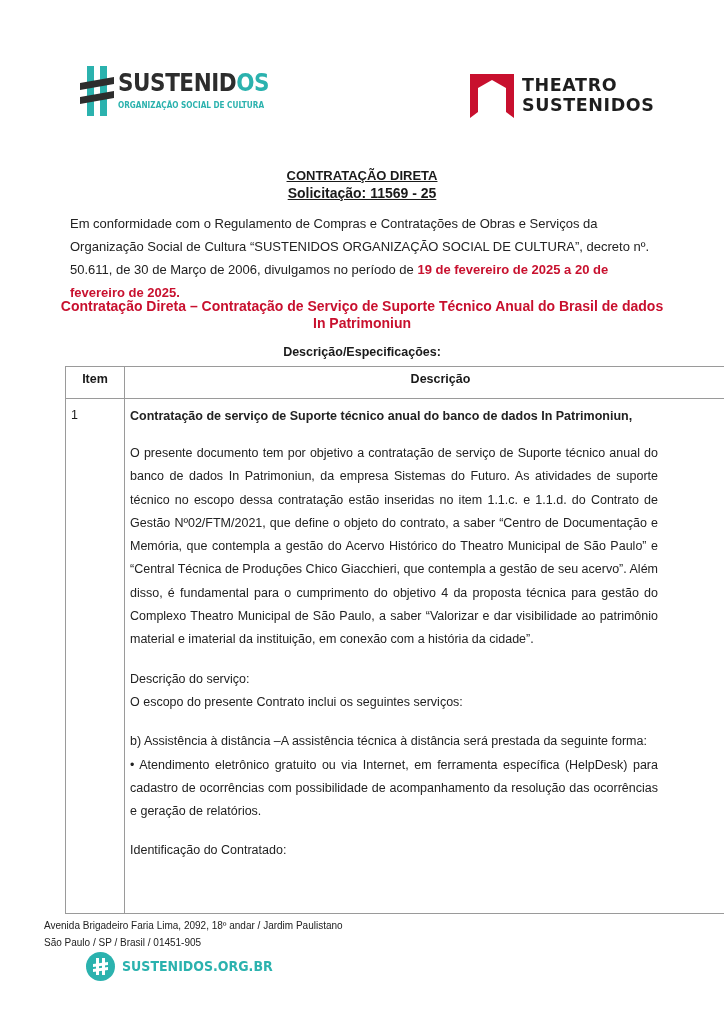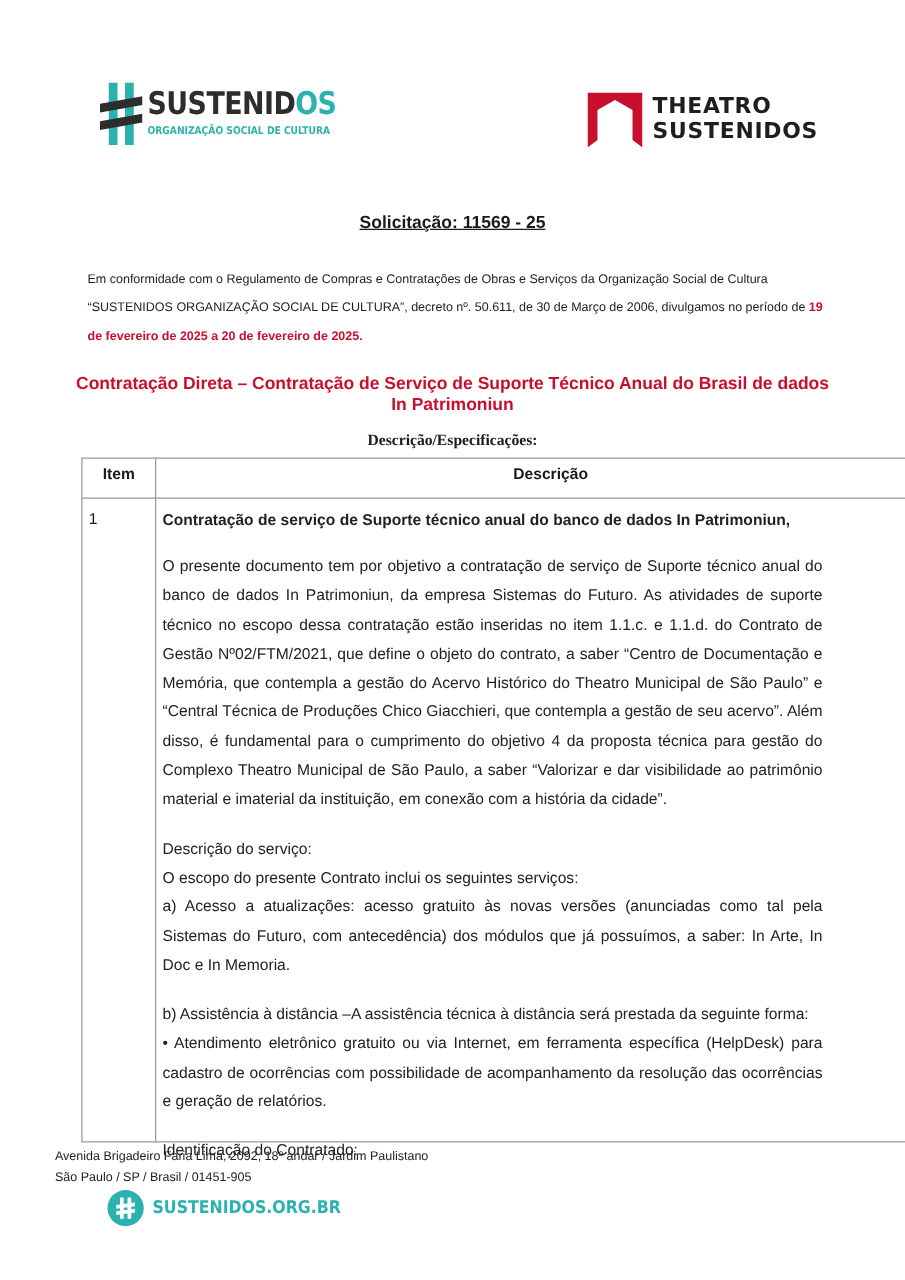--- a/index.html
+++ b/index.html
@@ -22,27 +22,27 @@
   .tm-logo { left: 470px; top: 74px; width: 170px; height: 44px; }
   .tm-arch { position: absolute; left: 0; top: 0; width: 44px; height: 44px; }
   .tm-text { position: absolute; left: 52px; top: 1px; font-family: "DejaVu Sans", sans-serif;
              font-weight: bold; font-size: 17.5px; line-height: 20px; letter-spacing: 0.6px; color: #1e1e1e; white-space: nowrap; }
 
   
   .title-block { left: 0; width: 724px; top: 168px; text-align: center; font-weight: bold; }
   .title-block .t1 { font-size: 13px; text-decoration: underline; line-height: 16px; }
   .title-block .t2 { font-size: 14px; text-decoration: underline; line-height: 18px; }
 
-  .intro { left: 70px; width: 590px; top: 212px; font-size: 10px; line-height: 23px; color: #222; }
+  .intro { left: 70px; width: 590px; top: 212px; font-size: 13px; line-height: 23px; color: #222; }
   .intro .red { color: #c8102e; font-weight: bold; }
 
   .red-title { left: 60px; width: 604px; top: 298px; text-align: center; color: #c8102e;
                font-weight: bold; font-size: 14px; line-height: 17px; }
 
-  .spec-label { left: 0; width: 724px; top: 345px; text-align: center; font-weight: bold; font-size: 12.5px; font-family: Liberation Serif, serif; }
+  .spec-label { left: 0; width: 724px; top: 345px; text-align: center; font-weight: bold; font-size: 12.5px; }
 
   
   .tbl { left: 65px; top: 366px; width: 692px; height: 548px; border: 1px solid #9a9a9a; box-sizing: border-box; }
   .tbl .vline { position: absolute; left: 58px; top: 0; bottom: 0; width: 1px; background: #9a9a9a; }
   .tbl .hline { position: absolute; left: 0; right: 0; top: 31px; height: 1px; background: #9a9a9a; }
   .th-item { position: absolute; left: 0; width: 58px; top: 5px; text-align: center; font-weight: bold; font-size: 12.5px; }
   .th-desc { position: absolute; left: 59px; right: 0; top: 5px; text-align: center; font-weight: bold; font-size: 12.5px; }
   .td-num { position: absolute; left: 5px; top: 41px; font-size: 12.5px; }
   .td-desc { position: absolute; left: 64px; width: 528px; top: 41px; font-size: 12.5px; color: #222; }
   .td-desc .head { font-weight: bold; line-height: 16px; }
@@ -75,20 +75,21 @@
   <svg class="tm-arch" viewBox="0 0 44 44">
     <polygon points="0,0 44,0 44,44 36,38 36,14 22,6 8,14 8,38 0,44" fill="#c8102e"></polygon>
   </svg>
   <div class="tm-text">
     <div>THEATRO</div>
     <div>SUSTENIDOS</div>
   </div>
 </div>
 
 <div class="abs title-block">
+  <div class="t1">CONTRATAÇÃO DIRETA</div>
   <div class="t2">Solicitação: 11569 - 25</div>
 </div>
 
 <div class="abs intro"><span>Em conformidade com o Regulamento de Compras e Contratações de Obras e Serviços da Organização Social de Cultura “SUSTENIDOS ORGANIZAÇÃO SOCIAL DE CULTURA”, decreto nº. 50.611, de 30 de Março de 2006, divulgamos no período de </span><span class="red">19 de fevereiro de 2025 a 20 de fevereiro de 2025.</span></div>
 
 <div class="abs red-title">
   <div>Contratação Direta –   Contratação de Serviço de Suporte Técnico Anual do Brasil de dados</div>
   <div>In Patrimoniun</div>
 </div>
 
@@ -101,21 +102,20 @@
   <div class="th-desc">Descrição</div>
 
   <div class="td-num">1</div>
   <div class="td-desc">
     <div class="head">Contratação de serviço de Suporte técnico anual do banco de dados In Patrimoniun,</div>
     <div class="gap"></div>
     <p>O presente documento tem por objetivo a contratação de serviço de Suporte técnico anual do banco de dados In Patrimoniun, da empresa Sistemas do Futuro. As atividades de suporte técnico no escopo dessa contratação estão inseridas no item 1.1.c. e 1.1.d. do Contrato de Gestão Nº02/FTM/2021, que define o objeto do contrato, a saber “Centro de Documentação e Memória, que contempla a gestão do Acervo Histórico do Theatro Municipal de São Paulo” e “Central Técnica de Produções Chico Giacchieri, que contempla a gestão de seu acervo”. Além disso, é fundamental para o cumprimento do objetivo 4 da proposta técnica para gestão do Complexo Theatro Municipal de São Paulo, a saber “Valorizar e dar visibilidade ao patrimônio material e imaterial da instituição, em conexão com a história da cidade”.</p>
     <div class="gap2"></div>
     <p>Descrição do serviço:</p>
     <p>O escopo do presente Contrato inclui os seguintes serviços:</p>
-    <p>a) Acesso a atualizações: acesso gratuito às novas versões (anunciadas como tal pela Sistemas do Futuro, com antecedência) dos módulos que já possuímos, a saber: In Arte, In Doc e In Memoria.</p>
     <div class="gap2"></div>
     <p>b) Assistência à distância –A assistência técnica à distância será prestada da seguinte forma:</p>
     <p>• Atendimento eletrônico gratuito ou via Internet, em ferramenta específica (HelpDesk) para cadastro de ocorrências com possibilidade de acompanhamento da resolução das ocorrências e geração de relatórios.</p>
     <div class="gap2"></div>
     <p>Identificação do Contratado:</p>
   </div>
 </div>
 
 <div class="abs addr">
   <div>Avenida Brigadeiro Faria Lima, 2092, 18º andar / Jardim Paulistano</div>

